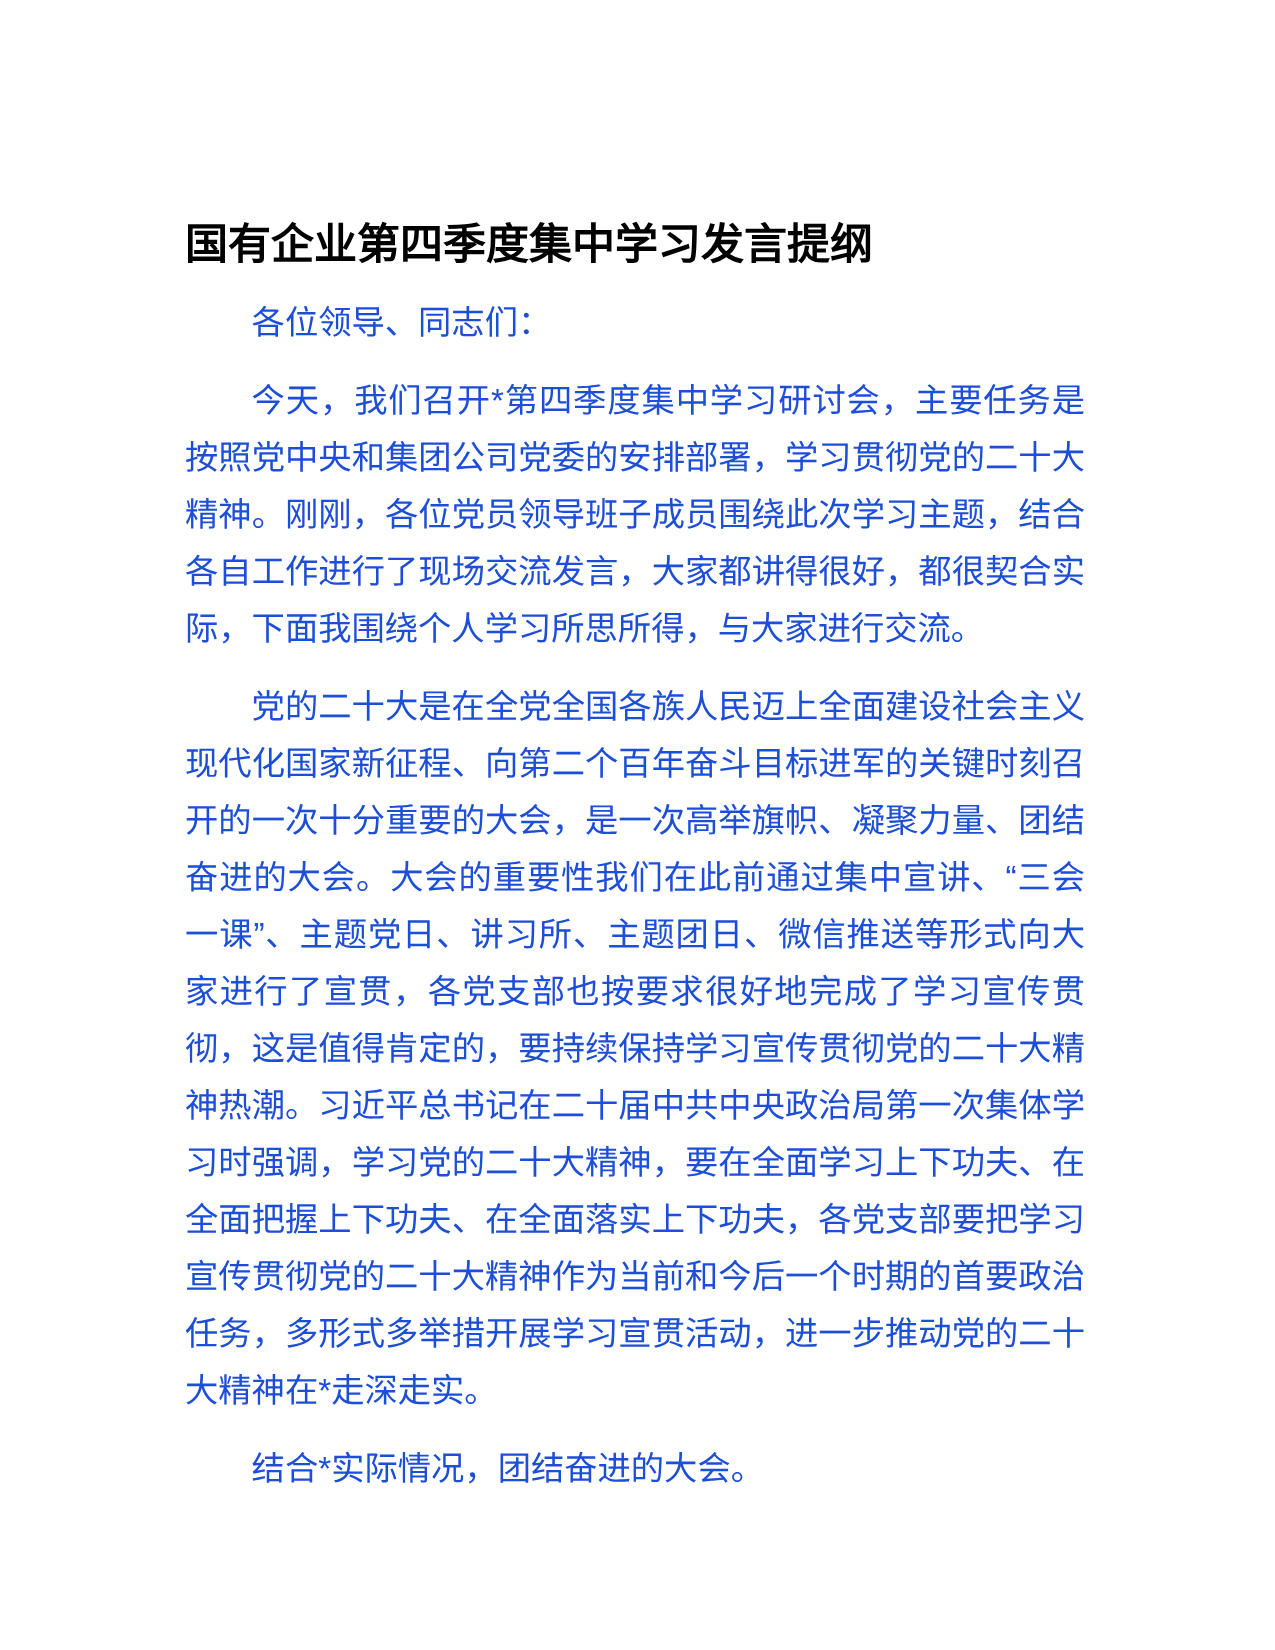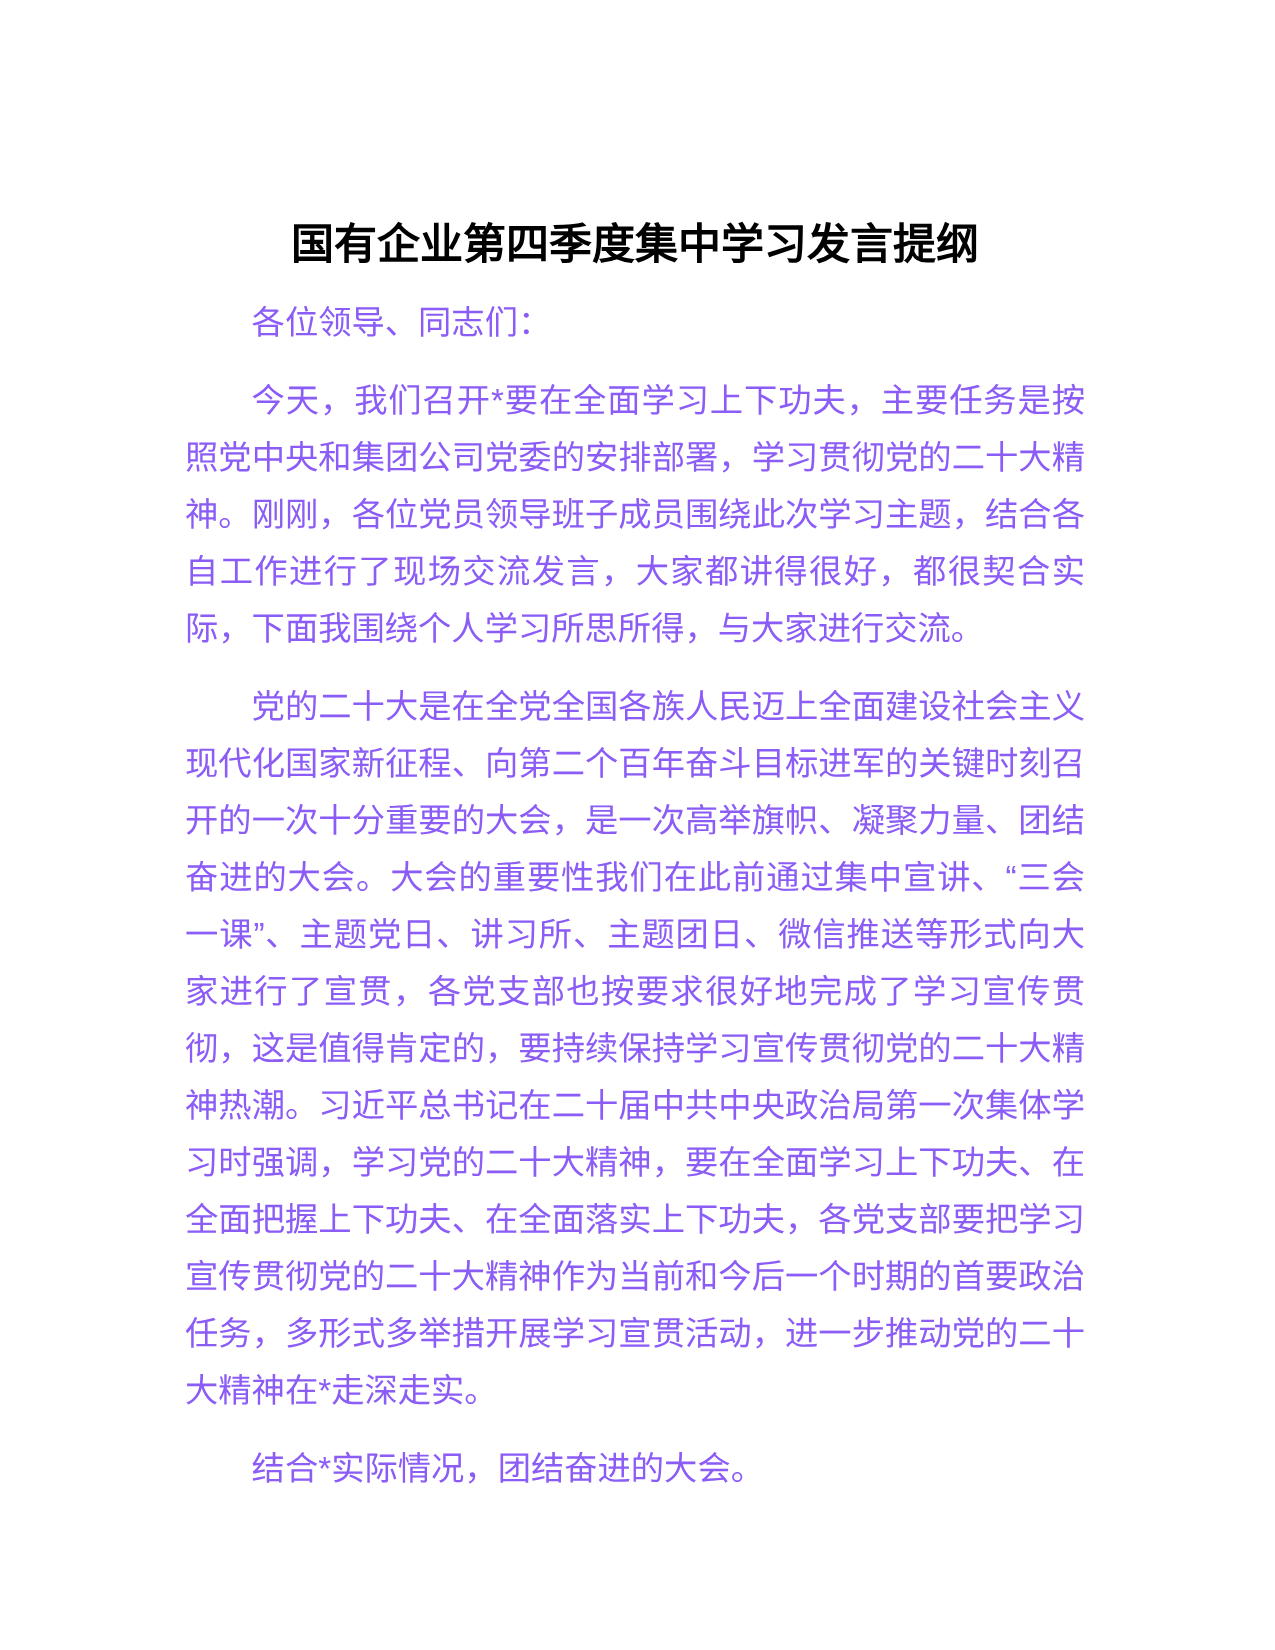--- a/index.html
+++ b/index.html
@@ -18,41 +18,41 @@
     overflow: hidden;
     font-family: "Liberation Sans", sans-serif;
     color: #000000;
   }
   .doc-title {
     margin: 0 0 20px 0;
     padding: 0;
     font-size: 43px;
     line-height: 60px;
     font-weight: 700;
-    text-align: center;
+    text-align: left;
     letter-spacing: 0;
     color: #000000;
   }
   .doc-para {
     margin: 0 0 21px 0;
     padding: 0;
     font-size: 33.3px;
     line-height: 57px;
     text-align: justify;
     text-indent: 2em;
     word-break: break-all;
-    color: #8b5cf6;
+    color: #1d4ed8;
   }
 </style>
 </head>
 <body>
 
 <div class="page">
   <h1 class="doc-title">国有企业第四季度集中学习发言提纲</h1>
 
   <p class="doc-para">各位领导、同志们：</p>
 
-  <p class="doc-para">今天，我们召开*要在全面学习上下功夫，主要任务是按照党中央和集团公司党委的安排部署，学习贯彻党的二十大精神。刚刚，各位党员领导班子成员围绕此次学习主题，结合各自工作进行了现场交流发言，大家都讲得很好，都很契合实际，下面我围绕个人学习所思所得，与大家进行交流。</p>
+  <p class="doc-para">今天，我们召开*第四季度集中学习研讨会，主要任务是按照党中央和集团公司党委的安排部署，学习贯彻党的二十大精神。刚刚，各位党员领导班子成员围绕此次学习主题，结合各自工作进行了现场交流发言，大家都讲得很好，都很契合实际，下面我围绕个人学习所思所得，与大家进行交流。</p>
 
   <p class="doc-para">党的二十大是在全党全国各族人民迈上全面建设社会主义现代化国家新征程、向第二个百年奋斗目标进军的关键时刻召开的一次十分重要的大会，是一次高举旗帜、凝聚力量、团结奋进的大会。大会的重要性我们在此前通过集中宣讲、“三会一课”、主题党日、讲习所、主题团日、微信推送等形式向大家进行了宣贯，各党支部也按要求很好地完成了学习宣传贯彻，这是值得肯定的，要持续保持学习宣传贯彻党的二十大精神热潮。习近平总书记在二十届中共中央政治局第一次集体学习时强调，学习党的二十大精神，要在全面学习上下功夫、在全面把握上下功夫、在全面落实上下功夫，各党支部要把学习宣传贯彻党的二十大精神作为当前和今后一个时期的首要政治任务，多形式多举措开展学习宣贯活动，进一步推动党的二十大精神在*走深走实。</p>
 
   <p class="doc-para">结合*实际情况，团结奋进的大会。</p>
 </div>
 
 </body></html>

